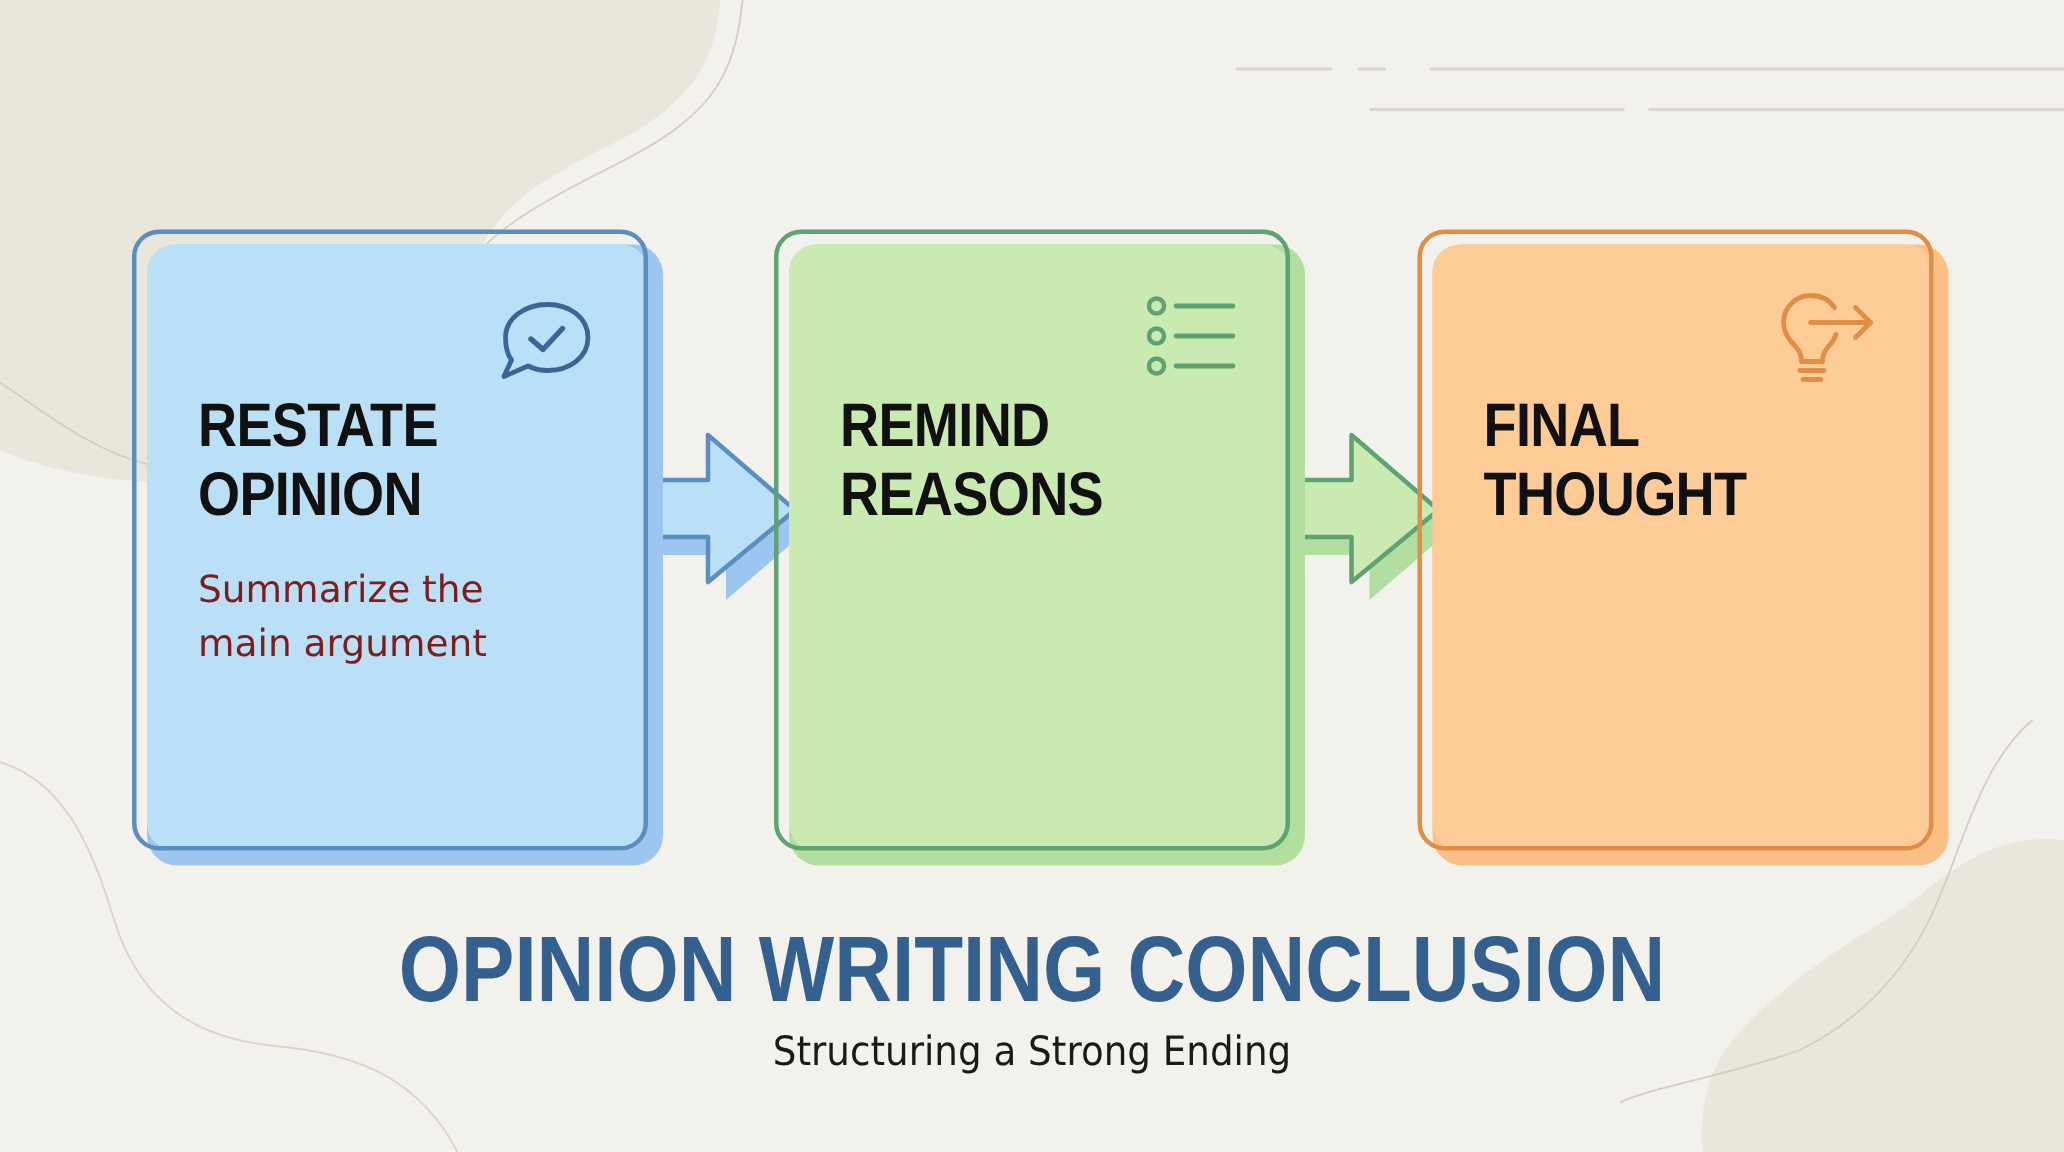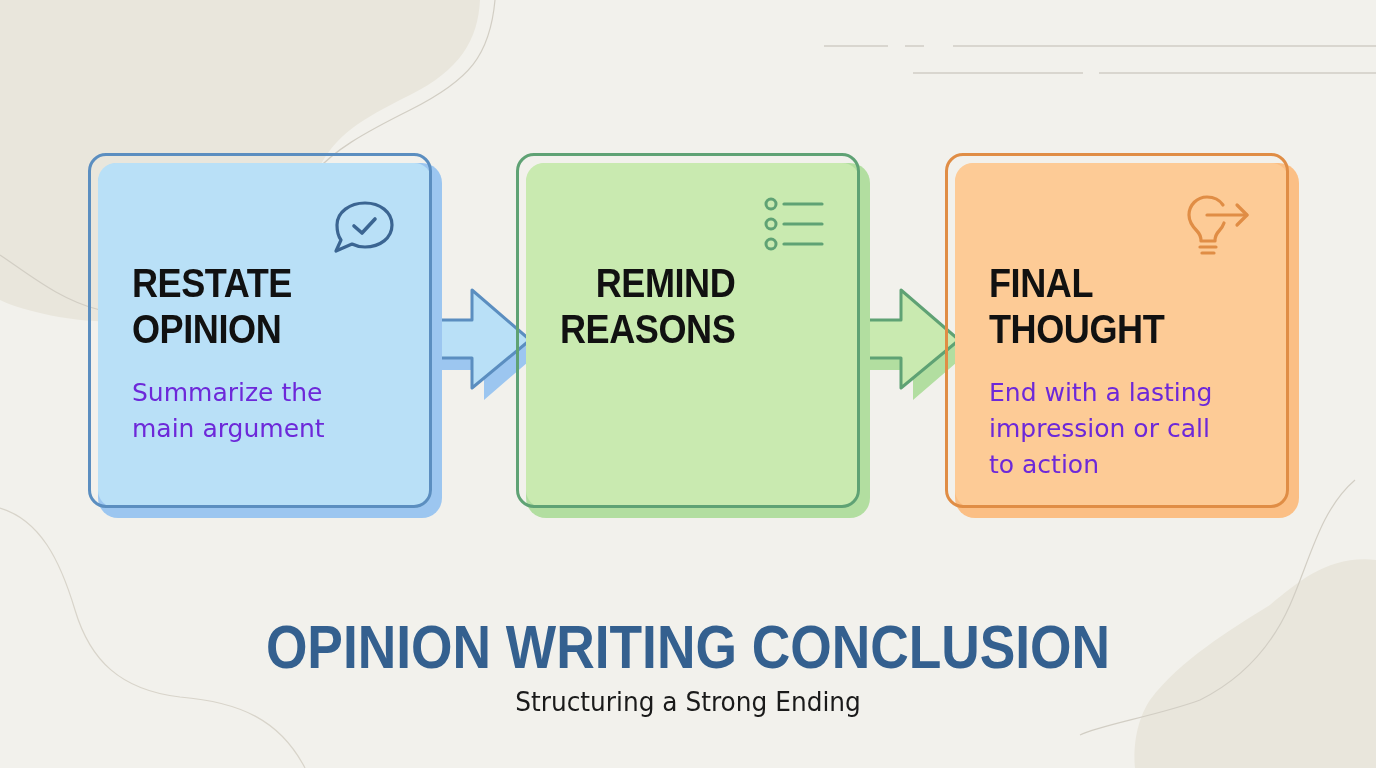--- a/index.html
+++ b/index.html
@@ -3,21 +3,21 @@
 <meta charset="utf-8">
 <style>
   html, body { margin: 0; padding: 0; }
   body {
     width: 1376px; height: 768px; overflow: hidden; position: relative;
     background: #f2f1ec;
     font-family: "DejaVu Sans", sans-serif;
   }
   .bg-svg { position: absolute; left: 0; top: 0; width: 1376px; height: 768px; }
   .card {
-    position: absolute; top: 153px; width: 344px; height: 355px;
+    position: absolute; top: 153px; width: 344px; height: 414px;
     box-sizing: border-box;
   }
   .card .shadow {
     position: absolute; left: 10px; top: 10px; right: -10px; bottom: -10px;
     border-radius: 20px;
   }
   .card .fill {
     position: absolute; left: 10px; top: 10px; right: 0; bottom: 0;
     border-radius: 18px;
   }
@@ -28,21 +28,21 @@
   .card .title {
     position: absolute; left: 44px; top: 107px;
     font-family: "Liberation Sans", sans-serif; font-weight: bold;
     font-size: 41px; line-height: 46px; color: #111;
     letter-spacing: -0.5px; transform: scaleX(0.88); transform-origin: left top;
     white-space: pre-line;
   }
   .card .desc {
     position: absolute; left: 44px; top: 222px; width: 290px;
     font-family: "DejaVu Sans", sans-serif; font-size: 25px; line-height: 36px;
-    color: #6d28d9; white-space: pre-line;
+    color: #7f1d1d; white-space: pre-line;
   }
   .card .icon { position: absolute; }
   .arrow { position: absolute; top: 282px; width: 110px; height: 120px; }
   .main-title {
     position: absolute; left: 0; width: 1376px; top: 612px; text-align: center;
     font-family: "Liberation Sans", sans-serif; font-weight: bold;
     font-size: 62px; line-height: 70px; color: #34608f;
     transform: scaleX(0.86); transform-origin: center top; letter-spacing: 0px;
   }
   .sub-title {
@@ -90,21 +90,21 @@
   <svg class="icon" style="left:244px; top:46px; width:66px; height:62px;" viewBox="0 0 66 62">
     <path d="M33,4 C48,4 60,13 60,26 C60,39 48,48 33,48 C28,48 24,47 20,45 L4,52 L9,41 C6,37 5,32 5,26 C5,13 18,4 33,4 Z" fill="none" stroke="#3b6592" stroke-width="3.2" stroke-linejoin="round"></path>
     <polyline points="22,27 30,34 43,20" fill="none" stroke="#3b6592" stroke-width="3.6" stroke-linecap="round" stroke-linejoin="round"></polyline>
   </svg>
   <div class="title">RESTATE
 OPINION</div>
   <div class="desc">Summarize the
 main argument</div>
 </div>
 
-<div class="card" style="left:516px;text-align:right;">
+<div class="card" style="left:516px;">
   <div class="shadow" style="background:#b2dea0;"></div>
   <div class="fill" style="background:#c9eab0;"></div>
   <div class="outline" style="border-color:#5fa274;"></div>
   <svg class="icon" style="left:246px; top:42px; width:66px; height:58px;" viewBox="0 0 66 58">
     <circle cx="9" cy="9" r="5" fill="none" stroke="#5fa274" stroke-width="3"></circle>
     <circle cx="9" cy="29" r="5" fill="none" stroke="#5fa274" stroke-width="3"></circle>
     <circle cx="9" cy="49" r="5" fill="none" stroke="#5fa274" stroke-width="3"></circle>
     <line x1="22" y1="9" x2="60" y2="9" stroke="#5fa274" stroke-width="3.2" stroke-linecap="round"></line>
     <line x1="22" y1="29" x2="60" y2="29" stroke="#5fa274" stroke-width="3.2" stroke-linecap="round"></line>
     <line x1="22" y1="49" x2="60" y2="49" stroke="#5fa274" stroke-width="3.2" stroke-linecap="round"></line>
@@ -119,19 +119,16 @@
   <div class="outline" style="border-color:#e08d45;"></div>
   <svg class="icon" style="left:240px; top:40px; width:72px; height:70px;" viewBox="0 0 72 70">
     <path d="M38,12 C34,6 28,4 22,4 C12,4 4,12 4,22 C4,29 8,34 12,38 C15,41 16,44 16,48 L30,48 C30,44 31,41 34,38 C36,36 38,33 39,30" fill="none" stroke="#e08d45" stroke-width="3.2" stroke-linecap="round" stroke-linejoin="round"></path>
     <line x1="15" y1="54" x2="31" y2="54" stroke="#e08d45" stroke-width="3.2" stroke-linecap="round"></line>
     <line x1="17" y1="60" x2="29" y2="60" stroke="#e08d45" stroke-width="3.2" stroke-linecap="round"></line>
     <line x1="22" y1="22" x2="62" y2="22" stroke="#e08d45" stroke-width="3.2" stroke-linecap="round"></line>
     <polyline points="52,12 62,22 52,32" fill="none" stroke="#e08d45" stroke-width="3.2" stroke-linecap="round" stroke-linejoin="round"></polyline>
   </svg>
   <div class="title">FINAL
 THOUGHT</div>
-  <div class="desc">End with a lasting
-impression or call
-to action</div>
 </div>
 
 <div class="main-title">OPINION WRITING CONCLUSION</div>
 <div class="sub-title">Structuring a Strong Ending</div>
 
 </body></html>

